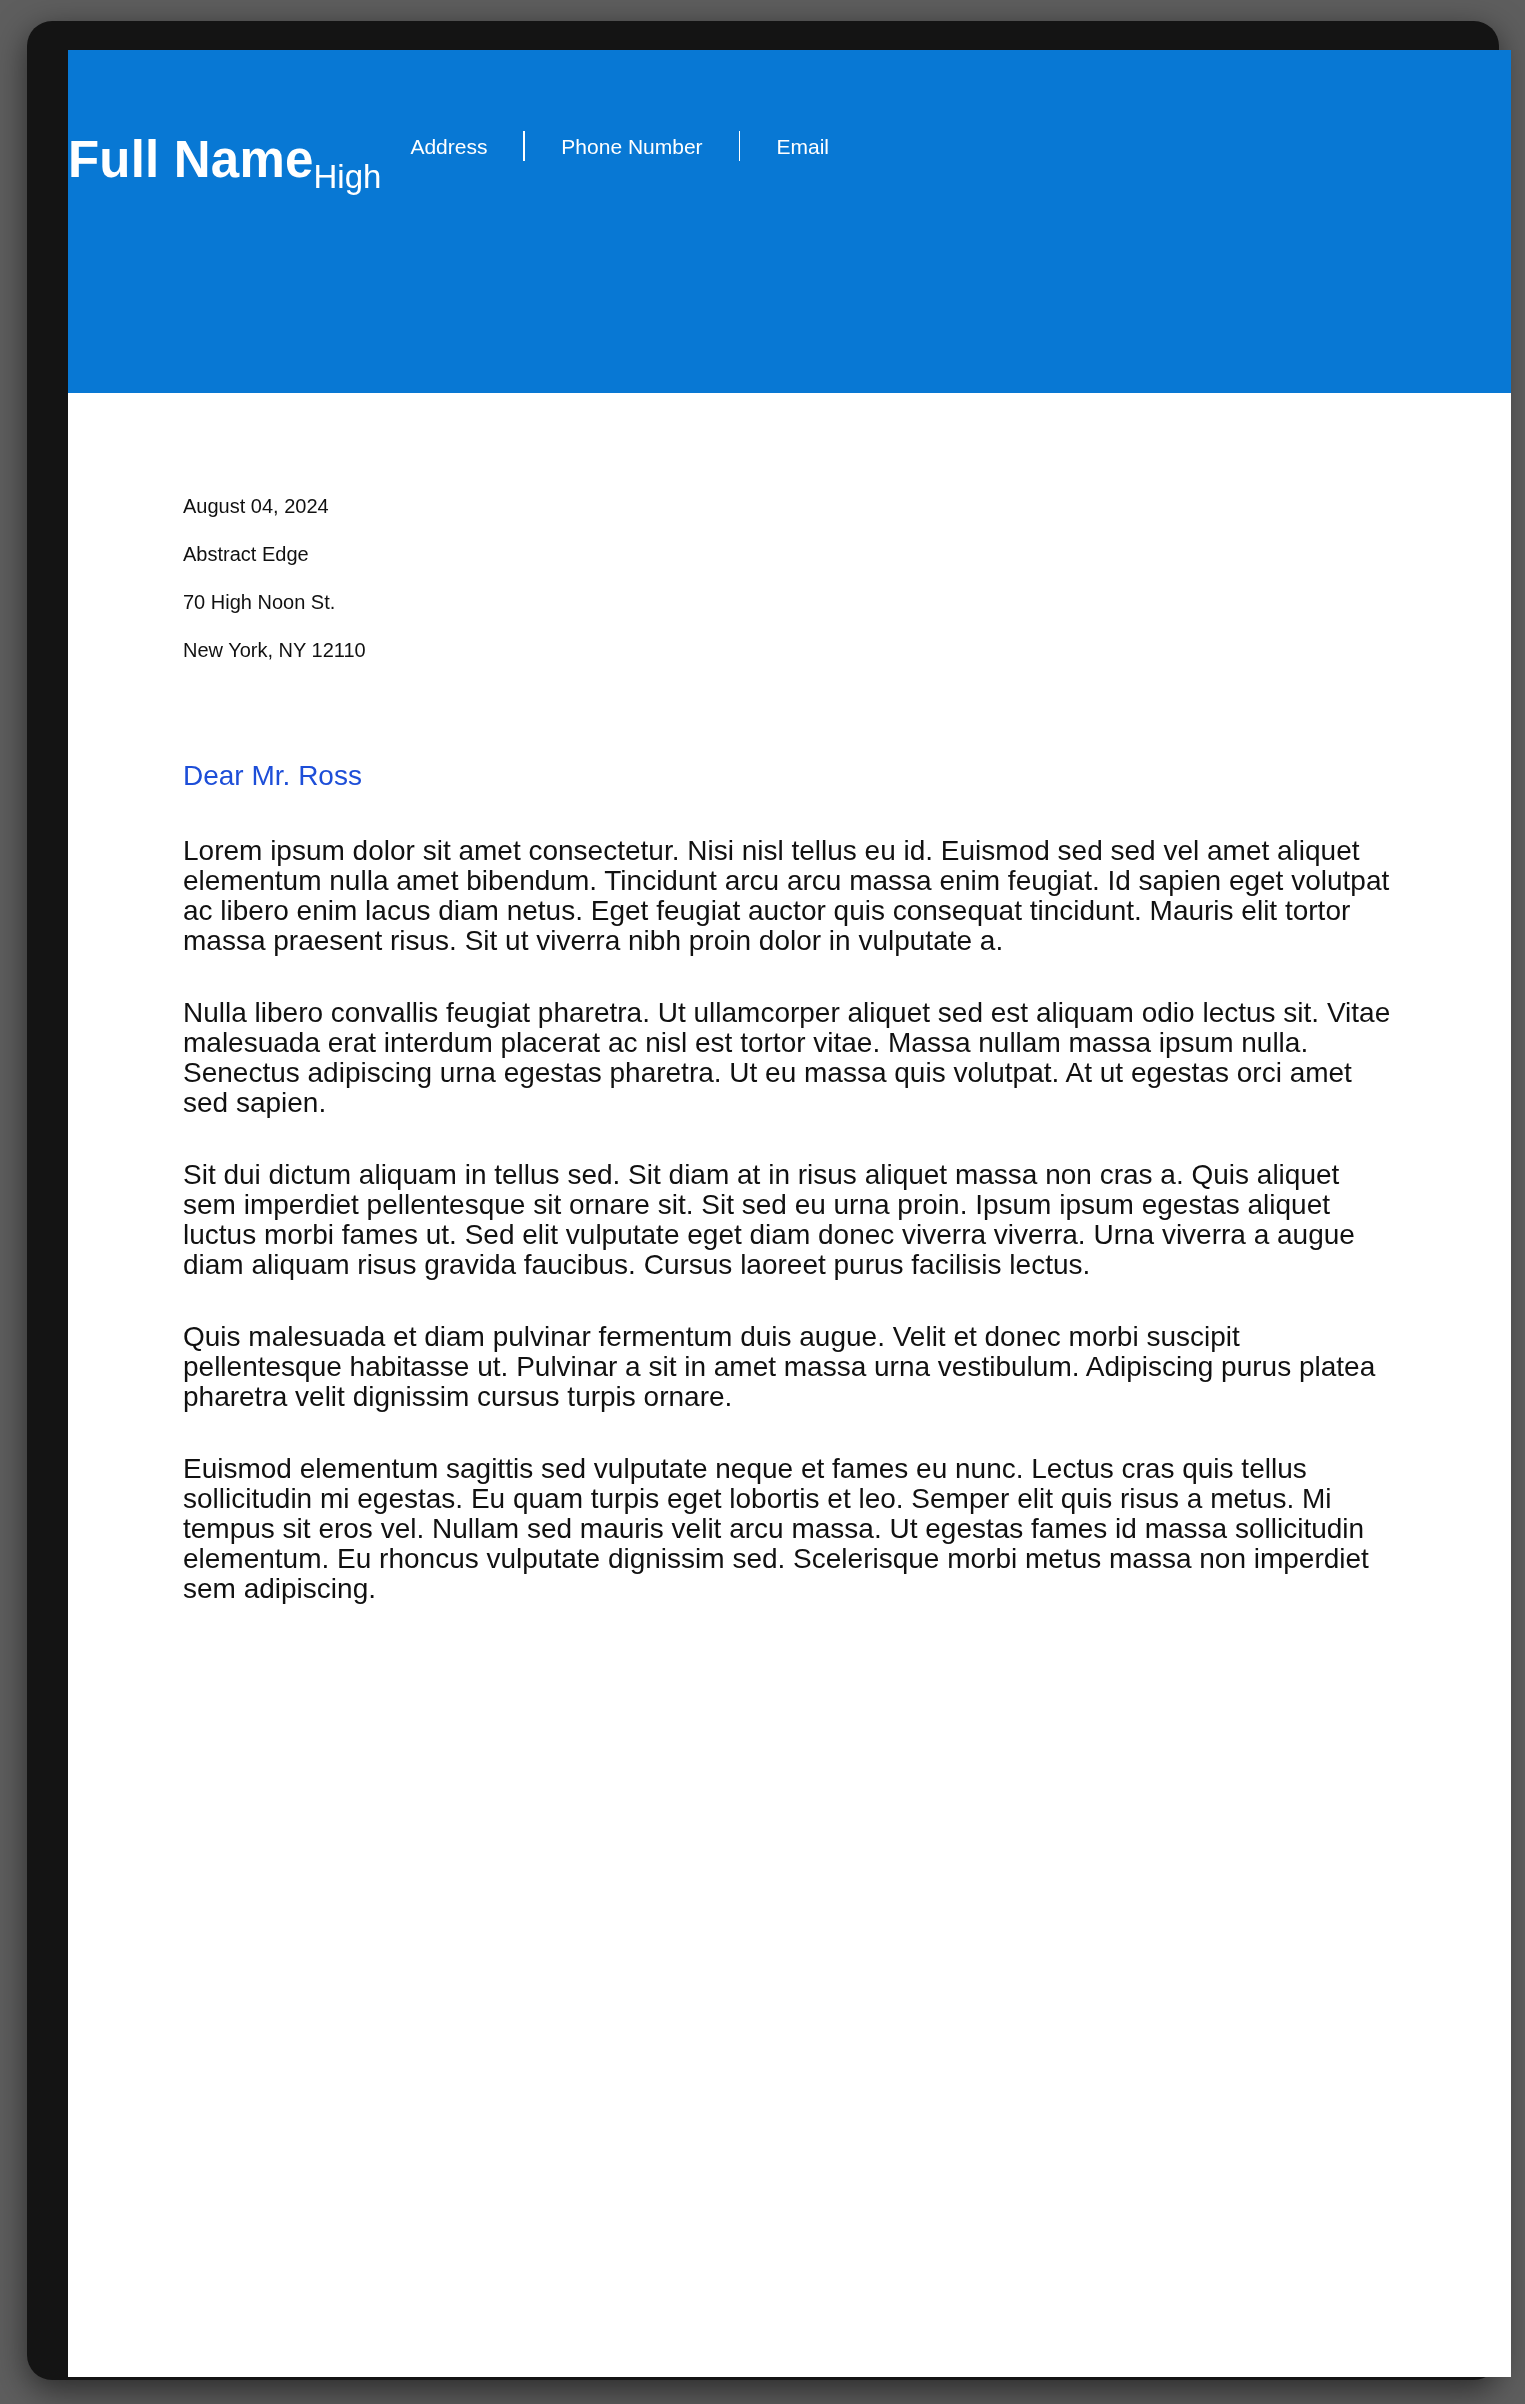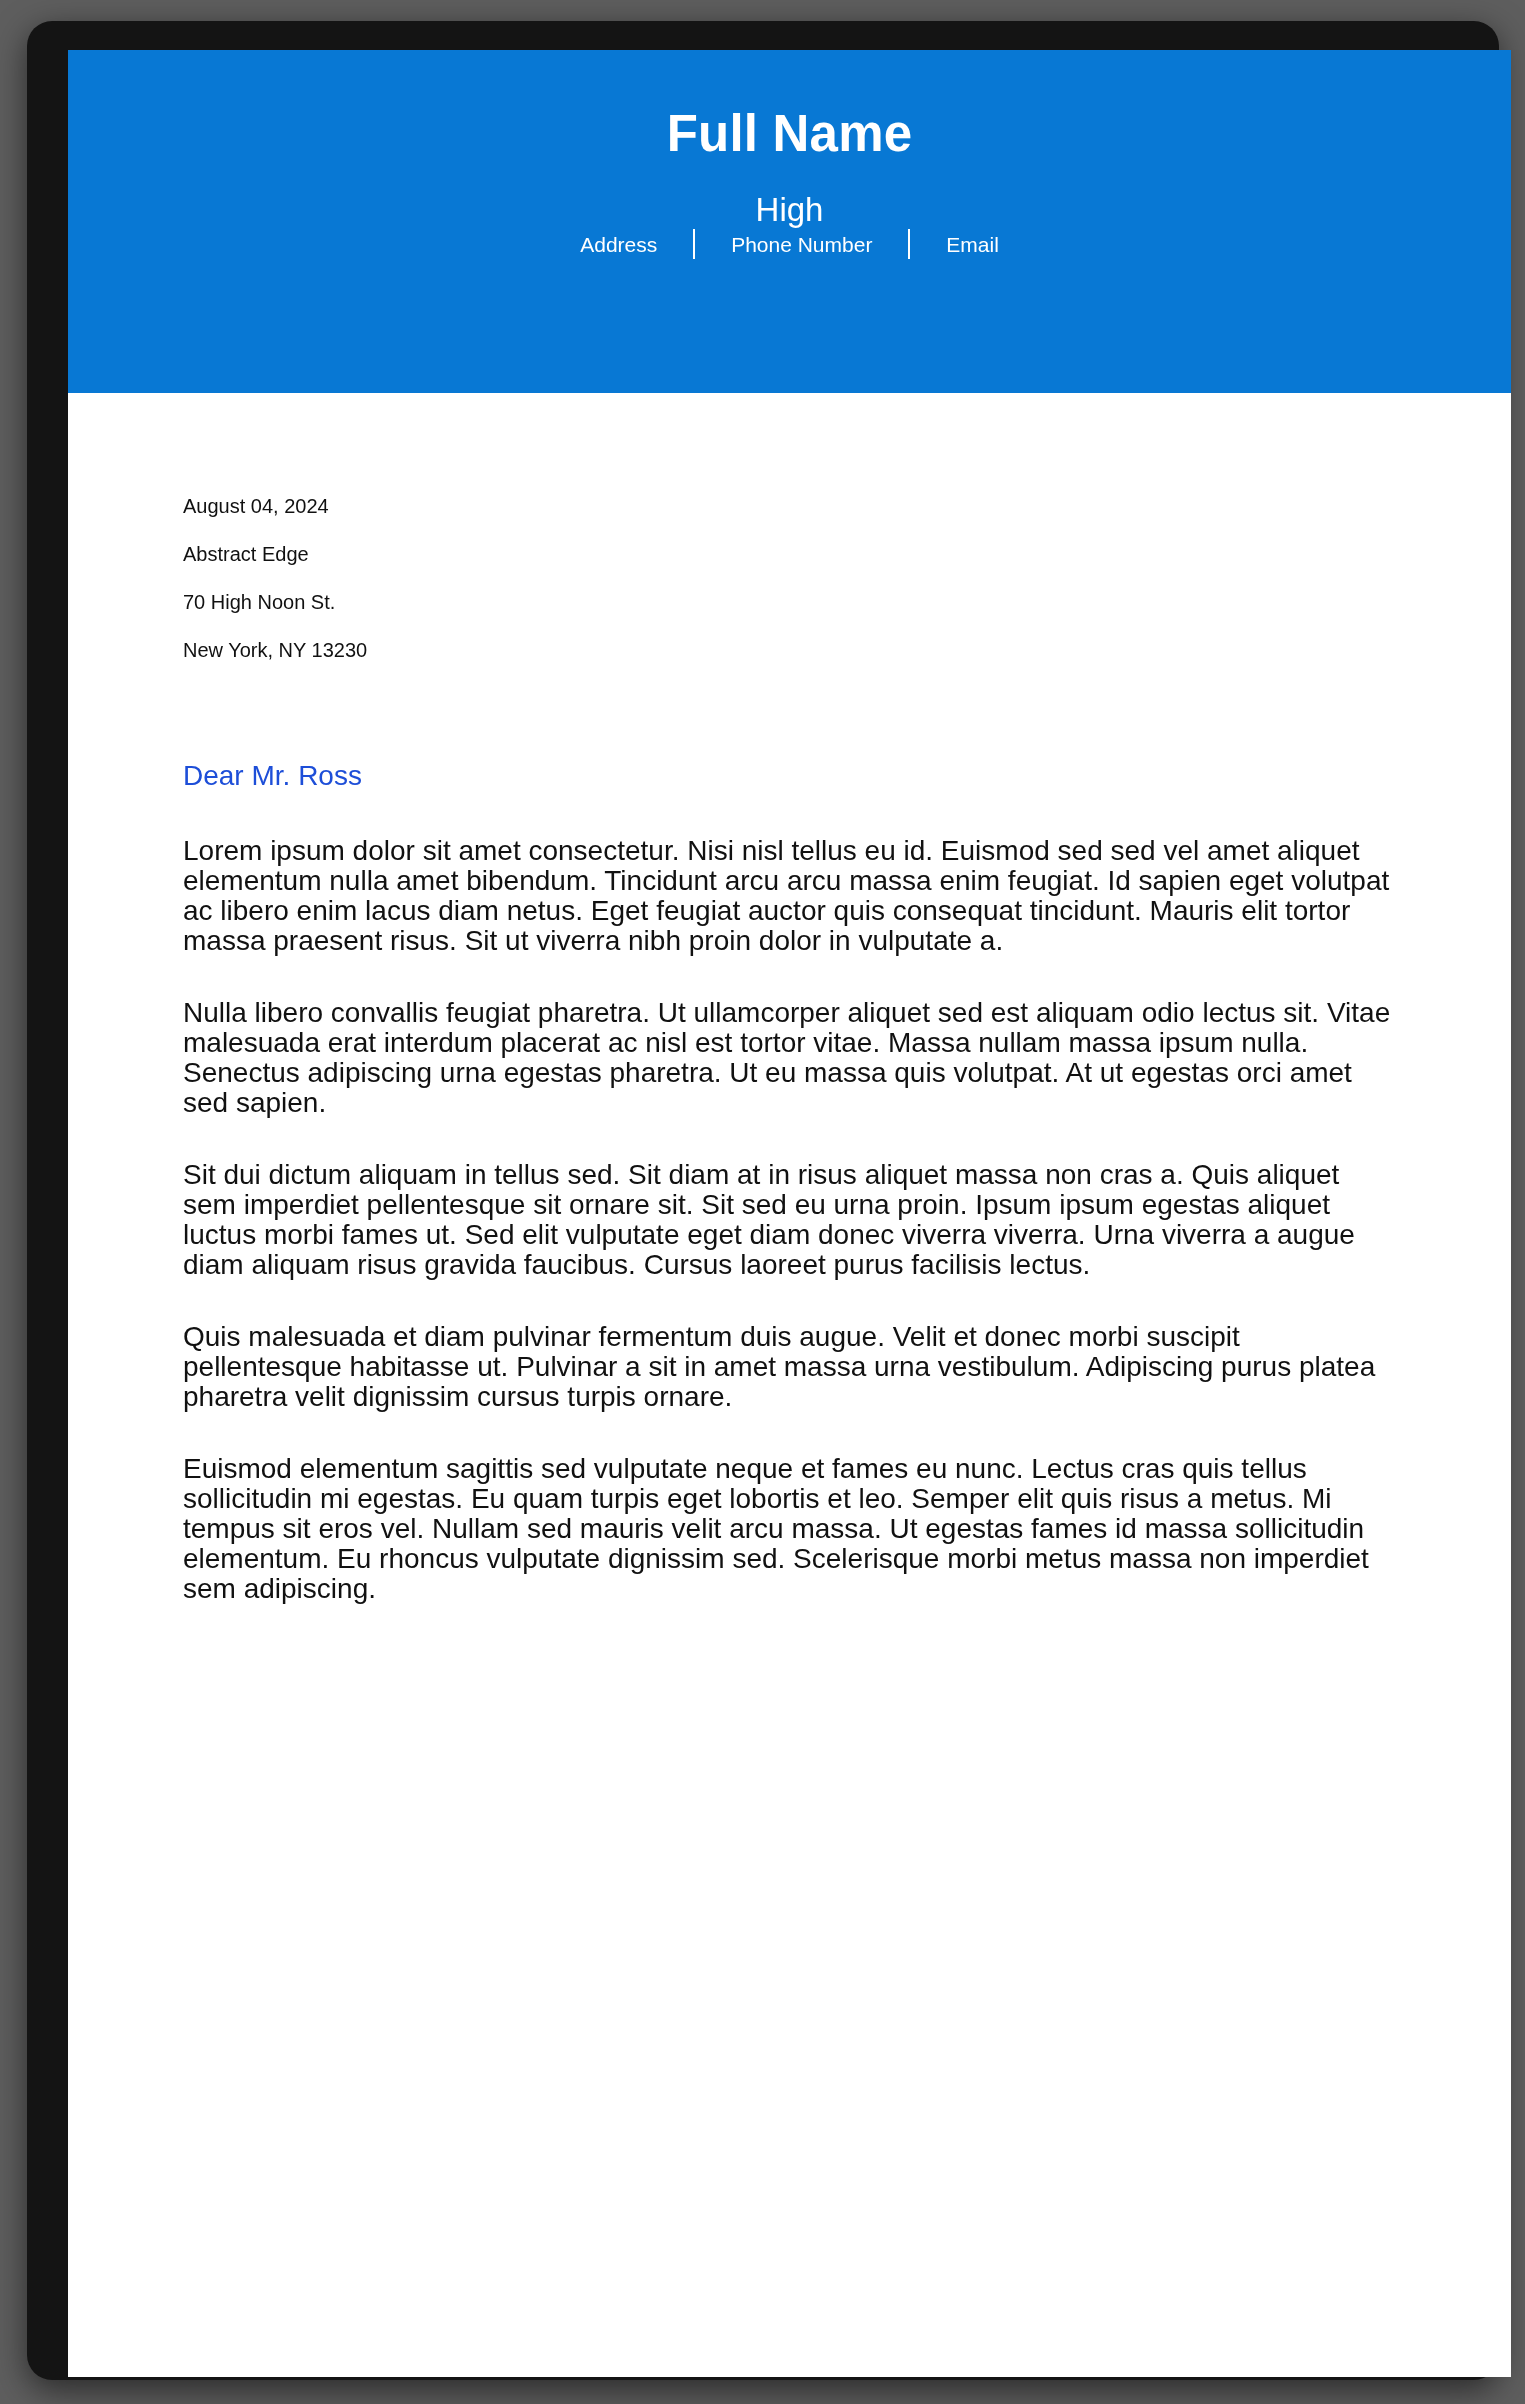--- a/index.html
+++ b/index.html
@@ -40,24 +40,24 @@
     box-sizing: border-box;
   }
 
   
   #letterhead {
     width: 100%;
     height: 343px;
     background: #0878d4;
     box-sizing: border-box;
     display: flex;
-    flex-direction: column;
-    align-items: center;
+    flex-direction: row;
+    align-items: flex-start;
     justify-content: flex-start;
-    padding-top: 55px;
+    padding-top: 81px;
   }
   #full-name {
     color: #ffffff;
     font-size: 51px;
     font-weight: 700;
     letter-spacing: 0.2px;
     line-height: 1.15;
     margin: 0;
   }
   #job-title {
@@ -147,21 +147,21 @@
         <span class="contact-item">Email</span>
       </div>
     </div>
 
     <div id="letter-body">
 
       <div id="recipient-block">
         <div class="line">August 04, 2024</div>
         <div class="line">Abstract Edge</div>
         <div class="line">70 High Noon St.</div>
-        <div class="line">New York, NY 13230</div>
+        <div class="line">New York, NY 12110</div>
       </div>
 
       <div id="salutation">Dear Mr. Ross</div>
 
       <p class="body-paragraph">Lorem ipsum dolor sit amet consectetur. Nisi nisl tellus eu id. Euismod sed sed vel amet aliquet elementum nulla amet bibendum. Tincidunt arcu arcu massa enim feugiat. Id sapien eget volutpat ac libero enim lacus diam netus. Eget feugiat auctor quis consequat tincidunt. Mauris elit tortor massa praesent risus. Sit ut viverra nibh proin dolor in vulputate a.</p>
       <p class="body-paragraph">Nulla libero convallis feugiat pharetra. Ut ullamcorper aliquet sed est aliquam odio lectus sit. Vitae malesuada erat interdum placerat ac nisl est tortor vitae. Massa nullam massa ipsum nulla. Senectus adipiscing urna egestas pharetra. Ut eu massa quis volutpat. At ut egestas orci amet sed sapien.</p>
       <p class="body-paragraph">Sit dui dictum aliquam in tellus sed. Sit diam at in risus aliquet massa non cras a. Quis aliquet sem imperdiet pellentesque sit ornare sit. Sit sed eu urna proin. Ipsum ipsum egestas aliquet luctus morbi fames ut. Sed elit vulputate eget diam donec viverra viverra. Urna viverra a augue diam aliquam risus gravida faucibus. Cursus laoreet purus facilisis lectus.</p>
       <p class="body-paragraph">Quis malesuada et diam pulvinar fermentum duis augue. Velit et donec morbi suscipit pellentesque habitasse ut. Pulvinar a sit in amet massa urna vestibulum. Adipiscing purus platea pharetra velit dignissim cursus turpis ornare.</p>
       <p class="body-paragraph">Euismod elementum sagittis sed vulputate neque et fames eu nunc. Lectus cras quis tellus sollicitudin mi egestas. Eu quam turpis eget lobortis et leo. Semper elit quis risus a metus. Mi tempus sit eros vel. Nullam sed mauris velit arcu massa. Ut egestas fames id massa sollicitudin elementum. Eu rhoncus vulputate dignissim sed. Scelerisque morbi metus massa non imperdiet sem adipiscing.</p>
 

